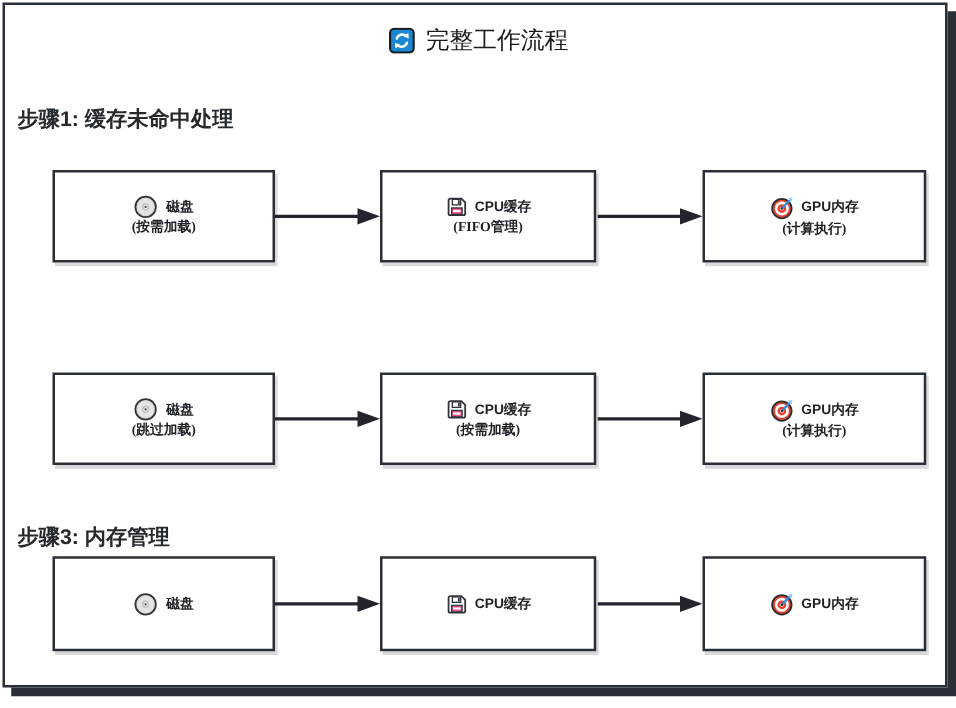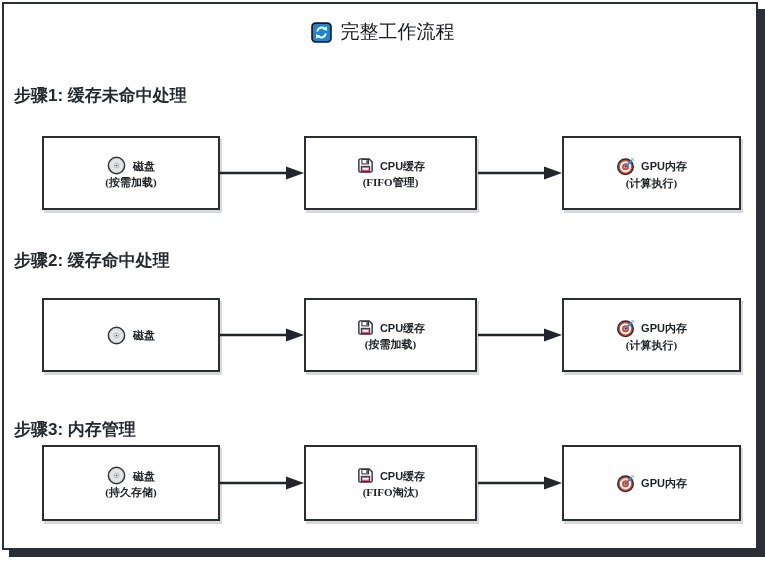--- a/index.html
+++ b/index.html
@@ -51,21 +51,20 @@
         <path d="M6.1 8.4 A4.4 4.4 0 0 1 13.2 6.4" stroke="#ffffff" stroke-width="1.9" fill="none" stroke-linecap="round"></path>
         <path d="M13.9 11.6 A4.4 4.4 0 0 1 6.8 13.6" stroke="#ffffff" stroke-width="1.9" fill="none" stroke-linecap="round"></path>
         <polygon points="14.9,4.0 15.3,8.3 11.2,6.8" fill="#ffffff"></polygon>
         <polygon points="5.1,16.0 4.7,11.7 8.8,13.2" fill="#ffffff"></polygon>
       </svg>
     </span>
     <span>完整工作流程</span>
   </div>
 
   <div class="step-label" style="top:84px">步骤1: 缓存未命中处理</div>
-  <div class="step-label" style="top:249px">步骤2: 缓存命中处理</div>
   <div class="step-label" style="top:418px">步骤3: 内存管理</div>
 
   <div class="node" style="left:42px;top:136px;width:178px;height:74px">
     <div class="l1 gap">
       <span class="icon">
         <svg width="19" height="19" viewBox="0 0 20 20">
           <circle cx="10" cy="10" r="8.6" fill="#d7d9db" stroke="#303439" stroke-width="1.5"></circle>
           <circle cx="10" cy="10" r="6.8" fill="#e3e5e7"></circle>
           <circle cx="10" cy="10" r="3.2" fill="#c6c9cc"></circle>
           <circle cx="10" cy="10" r="2.2" fill="#f4f5f6" stroke="#a9adb2" stroke-width="0.6"></circle>
@@ -127,20 +126,21 @@
         <svg width="19" height="19" viewBox="0 0 20 20">
           <circle cx="10" cy="10" r="8.6" fill="#d7d9db" stroke="#303439" stroke-width="1.5"></circle>
           <circle cx="10" cy="10" r="6.8" fill="#e3e5e7"></circle>
           <circle cx="10" cy="10" r="3.2" fill="#c6c9cc"></circle>
           <circle cx="10" cy="10" r="2.2" fill="#f4f5f6" stroke="#a9adb2" stroke-width="0.6"></circle>
           <circle cx="10" cy="10" r="0.9" fill="#303439"></circle>
         </svg>
       </span>
       <span>磁盘</span>
     </div>
+    <div class="l2">(跳过加载)</div>
   </div>
 
   <svg class="arrow" style="left:220px;top:324px" width="84" height="22" viewBox="0 0 84 22">
     <line x1="0" y1="11" x2="68" y2="11" stroke="#22262c" stroke-width="2.6"></line>
     <polygon points="66,4.5 84,11 66,17.5" fill="#22262c"></polygon>
   </svg>
 
   <div class="node" style="left:304px;top:298px;width:173px;height:74px">
     <div class="l1">
       <span class="icon">
@@ -186,42 +186,40 @@
         <svg width="19" height="19" viewBox="0 0 20 20">
           <circle cx="10" cy="10" r="8.6" fill="#d7d9db" stroke="#303439" stroke-width="1.5"></circle>
           <circle cx="10" cy="10" r="6.8" fill="#e3e5e7"></circle>
           <circle cx="10" cy="10" r="3.2" fill="#c6c9cc"></circle>
           <circle cx="10" cy="10" r="2.2" fill="#f4f5f6" stroke="#a9adb2" stroke-width="0.6"></circle>
           <circle cx="10" cy="10" r="0.9" fill="#303439"></circle>
         </svg>
       </span>
       <span>磁盘</span>
     </div>
-    <div class="l2">(持久存储)</div>
   </div>
 
   <svg class="arrow" style="left:220px;top:472px" width="84" height="22" viewBox="0 0 84 22">
     <line x1="0" y1="11" x2="68" y2="11" stroke="#22262c" stroke-width="2.6"></line>
     <polygon points="66,4.5 84,11 66,17.5" fill="#22262c"></polygon>
   </svg>
 
   <div class="node" style="left:304px;top:445px;width:173px;height:76px">
     <div class="l1">
       <span class="icon">
         <svg width="19" height="19" viewBox="0 0 20 20">
           <path d="M3 4.5 A1.5 1.5 0 0 1 4.5 3 H13.8 L17 6.2 V15.5 A1.5 1.5 0 0 1 15.5 17 H4.5 A1.5 1.5 0 0 1 3 15.5 Z" fill="#fbfcfd" stroke="#303439" stroke-width="1.5"></path>
           <rect x="6.2" y="3.7" width="7" height="4.6" fill="#ffffff" stroke="#303439" stroke-width="1.1"></rect>
           <rect x="10.9" y="4.4" width="1.5" height="3.2" fill="#303439"></rect>
           <rect x="5.6" y="10.9" width="8.8" height="5.4" fill="#ef5391" stroke="#303439" stroke-width="1.1"></rect>
           <rect x="6.9" y="12.6" width="6.2" height="1.8" fill="#ffffff"></rect>
         </svg>
       </span>
       <span>CPU缓存</span>
     </div>
-    <div class="l2">(FIFO淘汰)</div>
   </div>
 
   <svg class="arrow" style="left:478px;top:472px" width="84" height="22" viewBox="0 0 84 22">
     <line x1="0" y1="11" x2="68" y2="11" stroke="#22262c" stroke-width="2.6"></line>
     <polygon points="66,4.5 84,11 66,17.5" fill="#22262c"></polygon>
   </svg>
 
   <div class="node" style="left:562px;top:445px;width:179px;height:76px">
     <div class="l1">
       <span class="icon">

